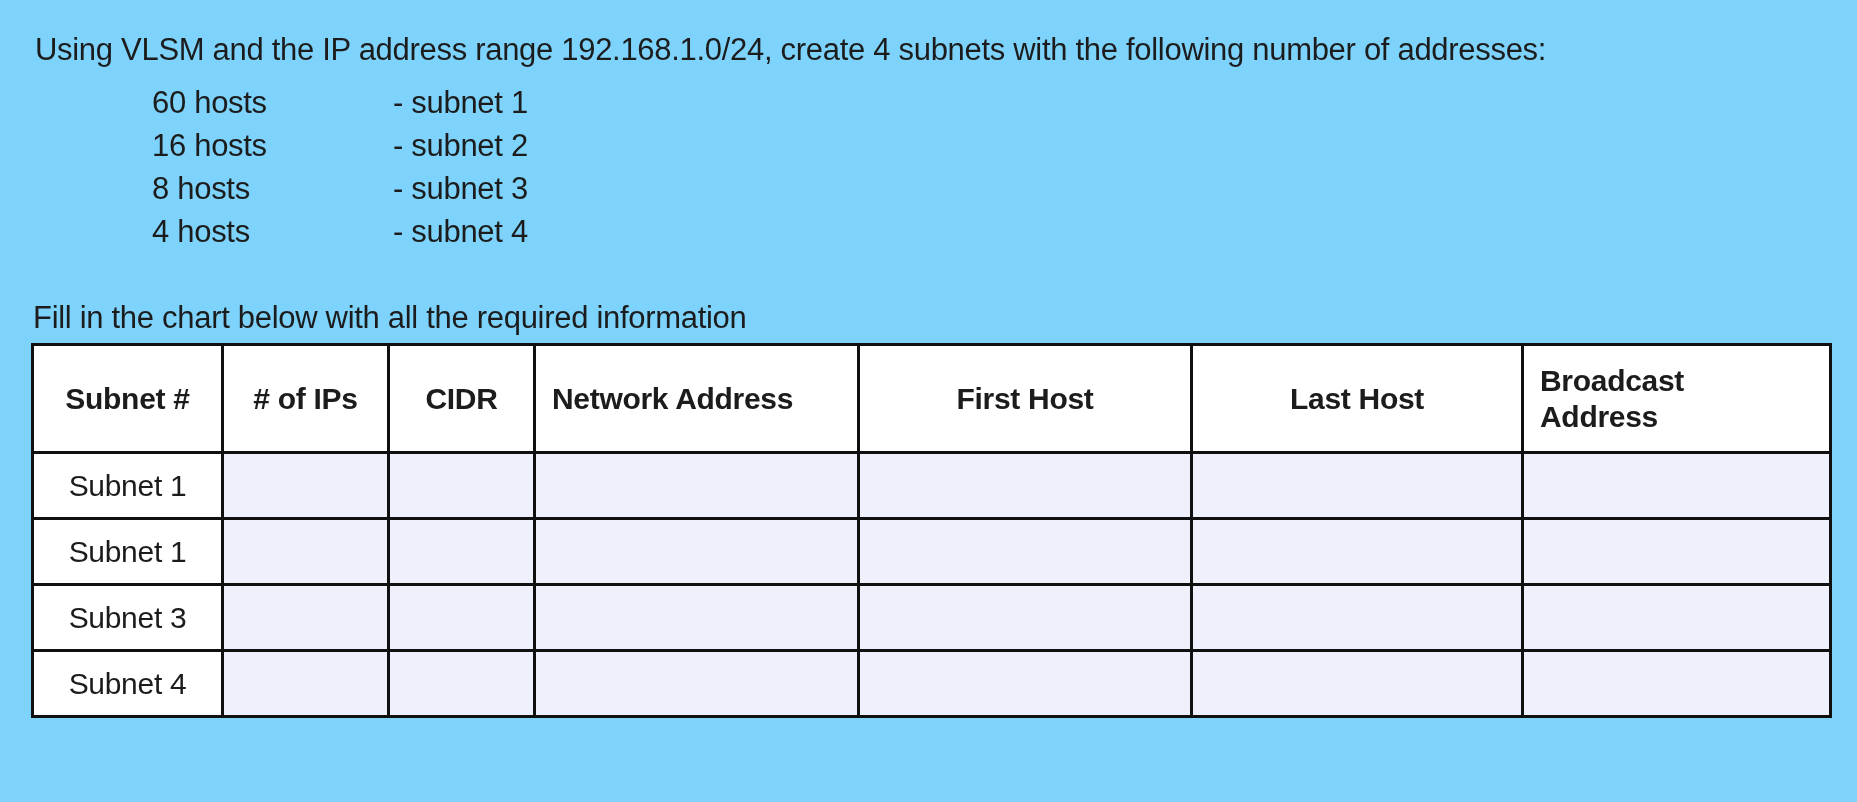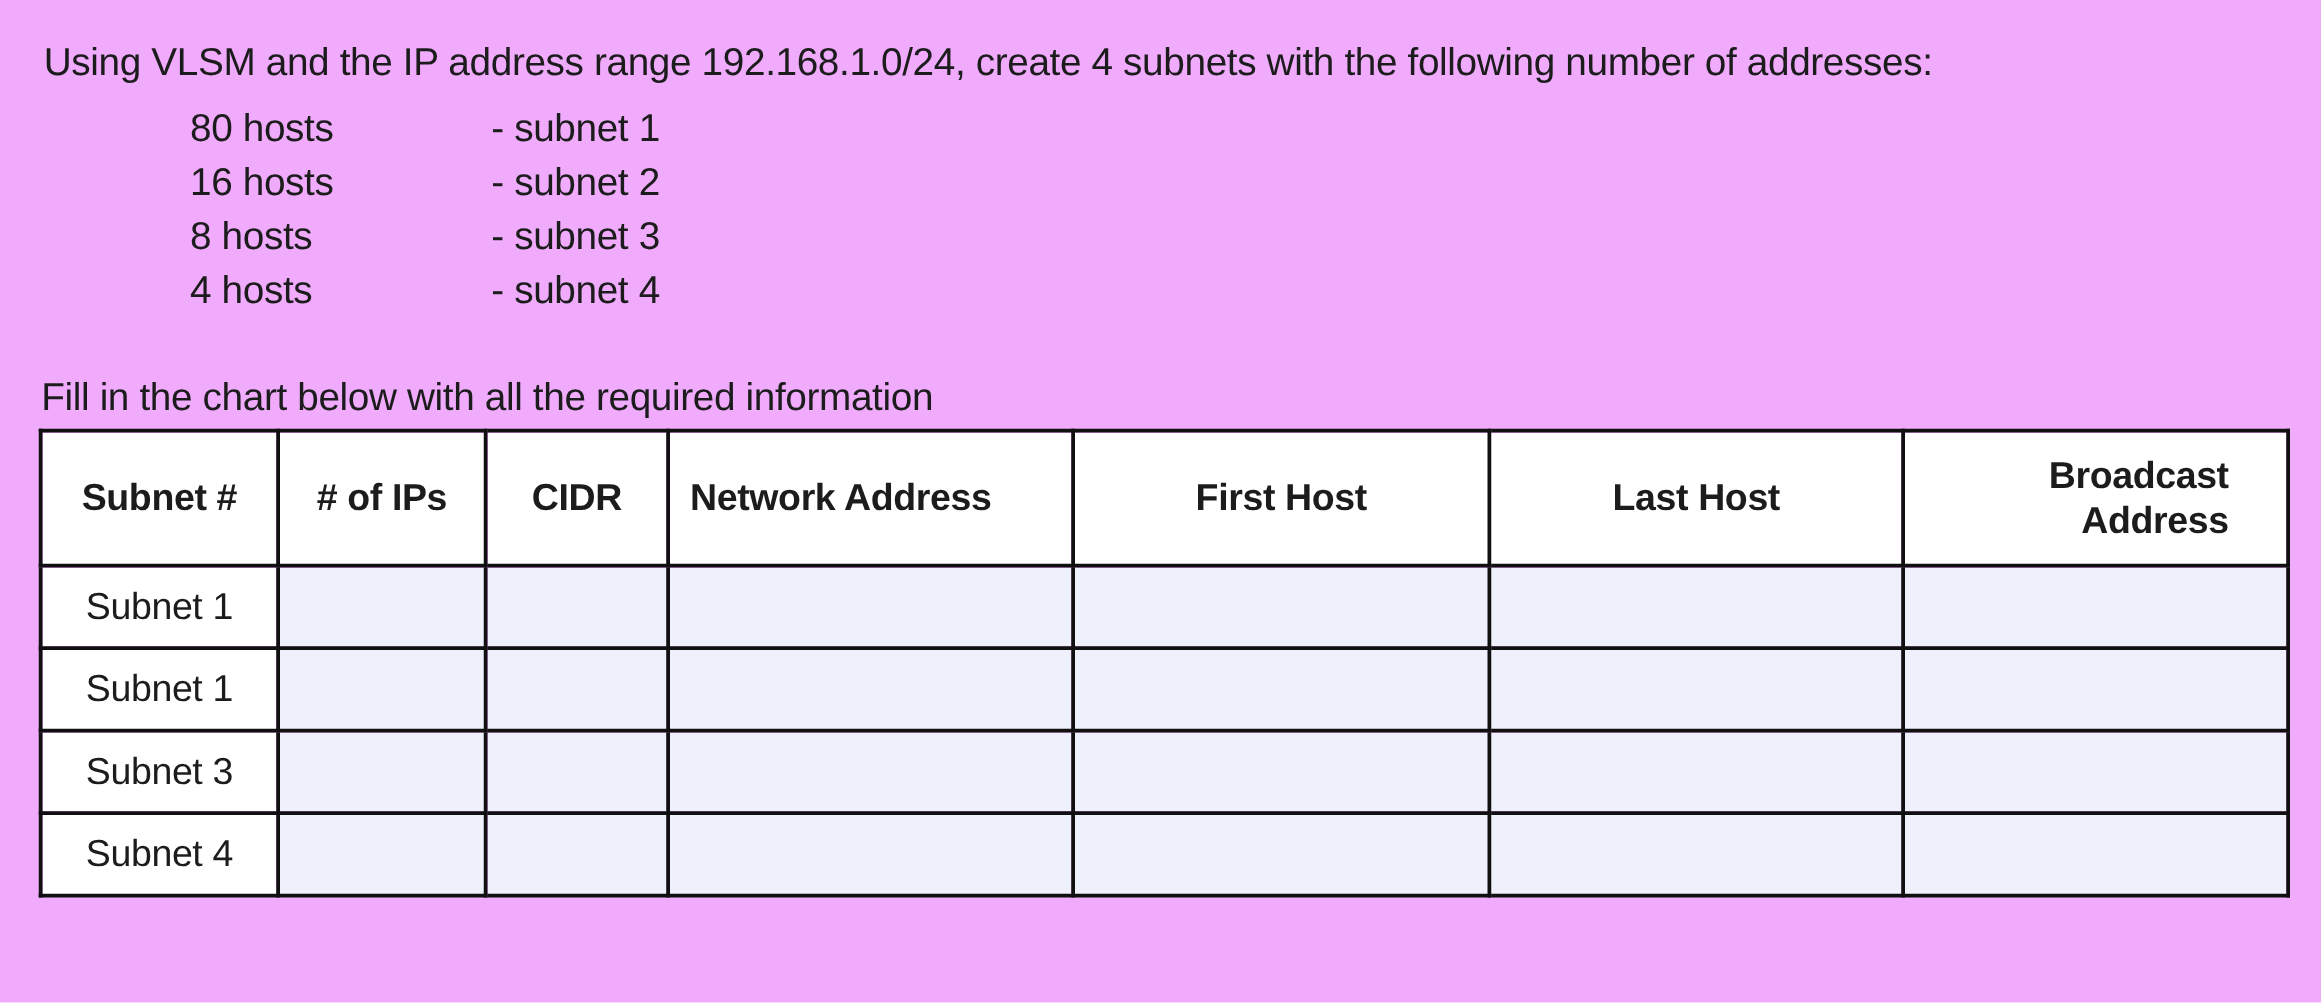--- a/index.html
+++ b/index.html
@@ -4,21 +4,21 @@
 <style>
   html, body {
     margin: 0;
     padding: 0;
     background: #ffffff;
   }
   .page {
     position: relative;
     width: 1857px;
     height: 802px;
-    background: #f0abfc;
+    background: #7dd3fc;
     color: var(--text, #1c1c1c);
     font-family: "Liberation Sans", sans-serif;
     overflow: hidden;
   }
   .title {
     position: absolute;
     left: 35px;
     top: 28px;
     font-size: 31px;
     line-height: 44px;
@@ -73,43 +73,43 @@
     vertical-align: middle;
     line-height: 1.18;
     background: #ffffff;
   }
   .subnet-table th.align-left {
     text-align: left;
     padding-left: 16px;
     margin-top: 32px;
   }
   .subnet-table th.align-left-wide {
-    text-align: right;
-    padding-left: 26px;
+    text-align: left;
+    padding-left: 16px;
     padding-right: 46px;
   }
   .subnet-table td.row-label {
     text-align: center;
     vertical-align: middle;
     background: #ffffff;
   }
   .subnet-table td.fill {
     background: var(--cell-fill, #eef1fb);
   }
 </style>
 </head>
 <body>
 
 <div class="page">
 
   <div class="title">Using VLSM and the IP address range 192.168.1.0/24, create 4 subnets with the following number of addresses:</div>
 
   <div class="req-list">
     <div class="req-row">
-      <span class="req-hosts">80 hosts</span><span class="req-subnet">- subnet 1</span>
+      <span class="req-hosts">60 hosts</span><span class="req-subnet">- subnet 1</span>
     </div>
     <div class="req-row">
       <span class="req-hosts">16 hosts</span><span class="req-subnet">- subnet 2</span>
     </div>
     <div class="req-row">
       <span class="req-hosts">8 hosts</span><span class="req-subnet">- subnet 3</span>
     </div>
     <div class="req-row">
       <span class="req-hosts">4 hosts</span><span class="req-subnet">- subnet 4</span>
     </div>

